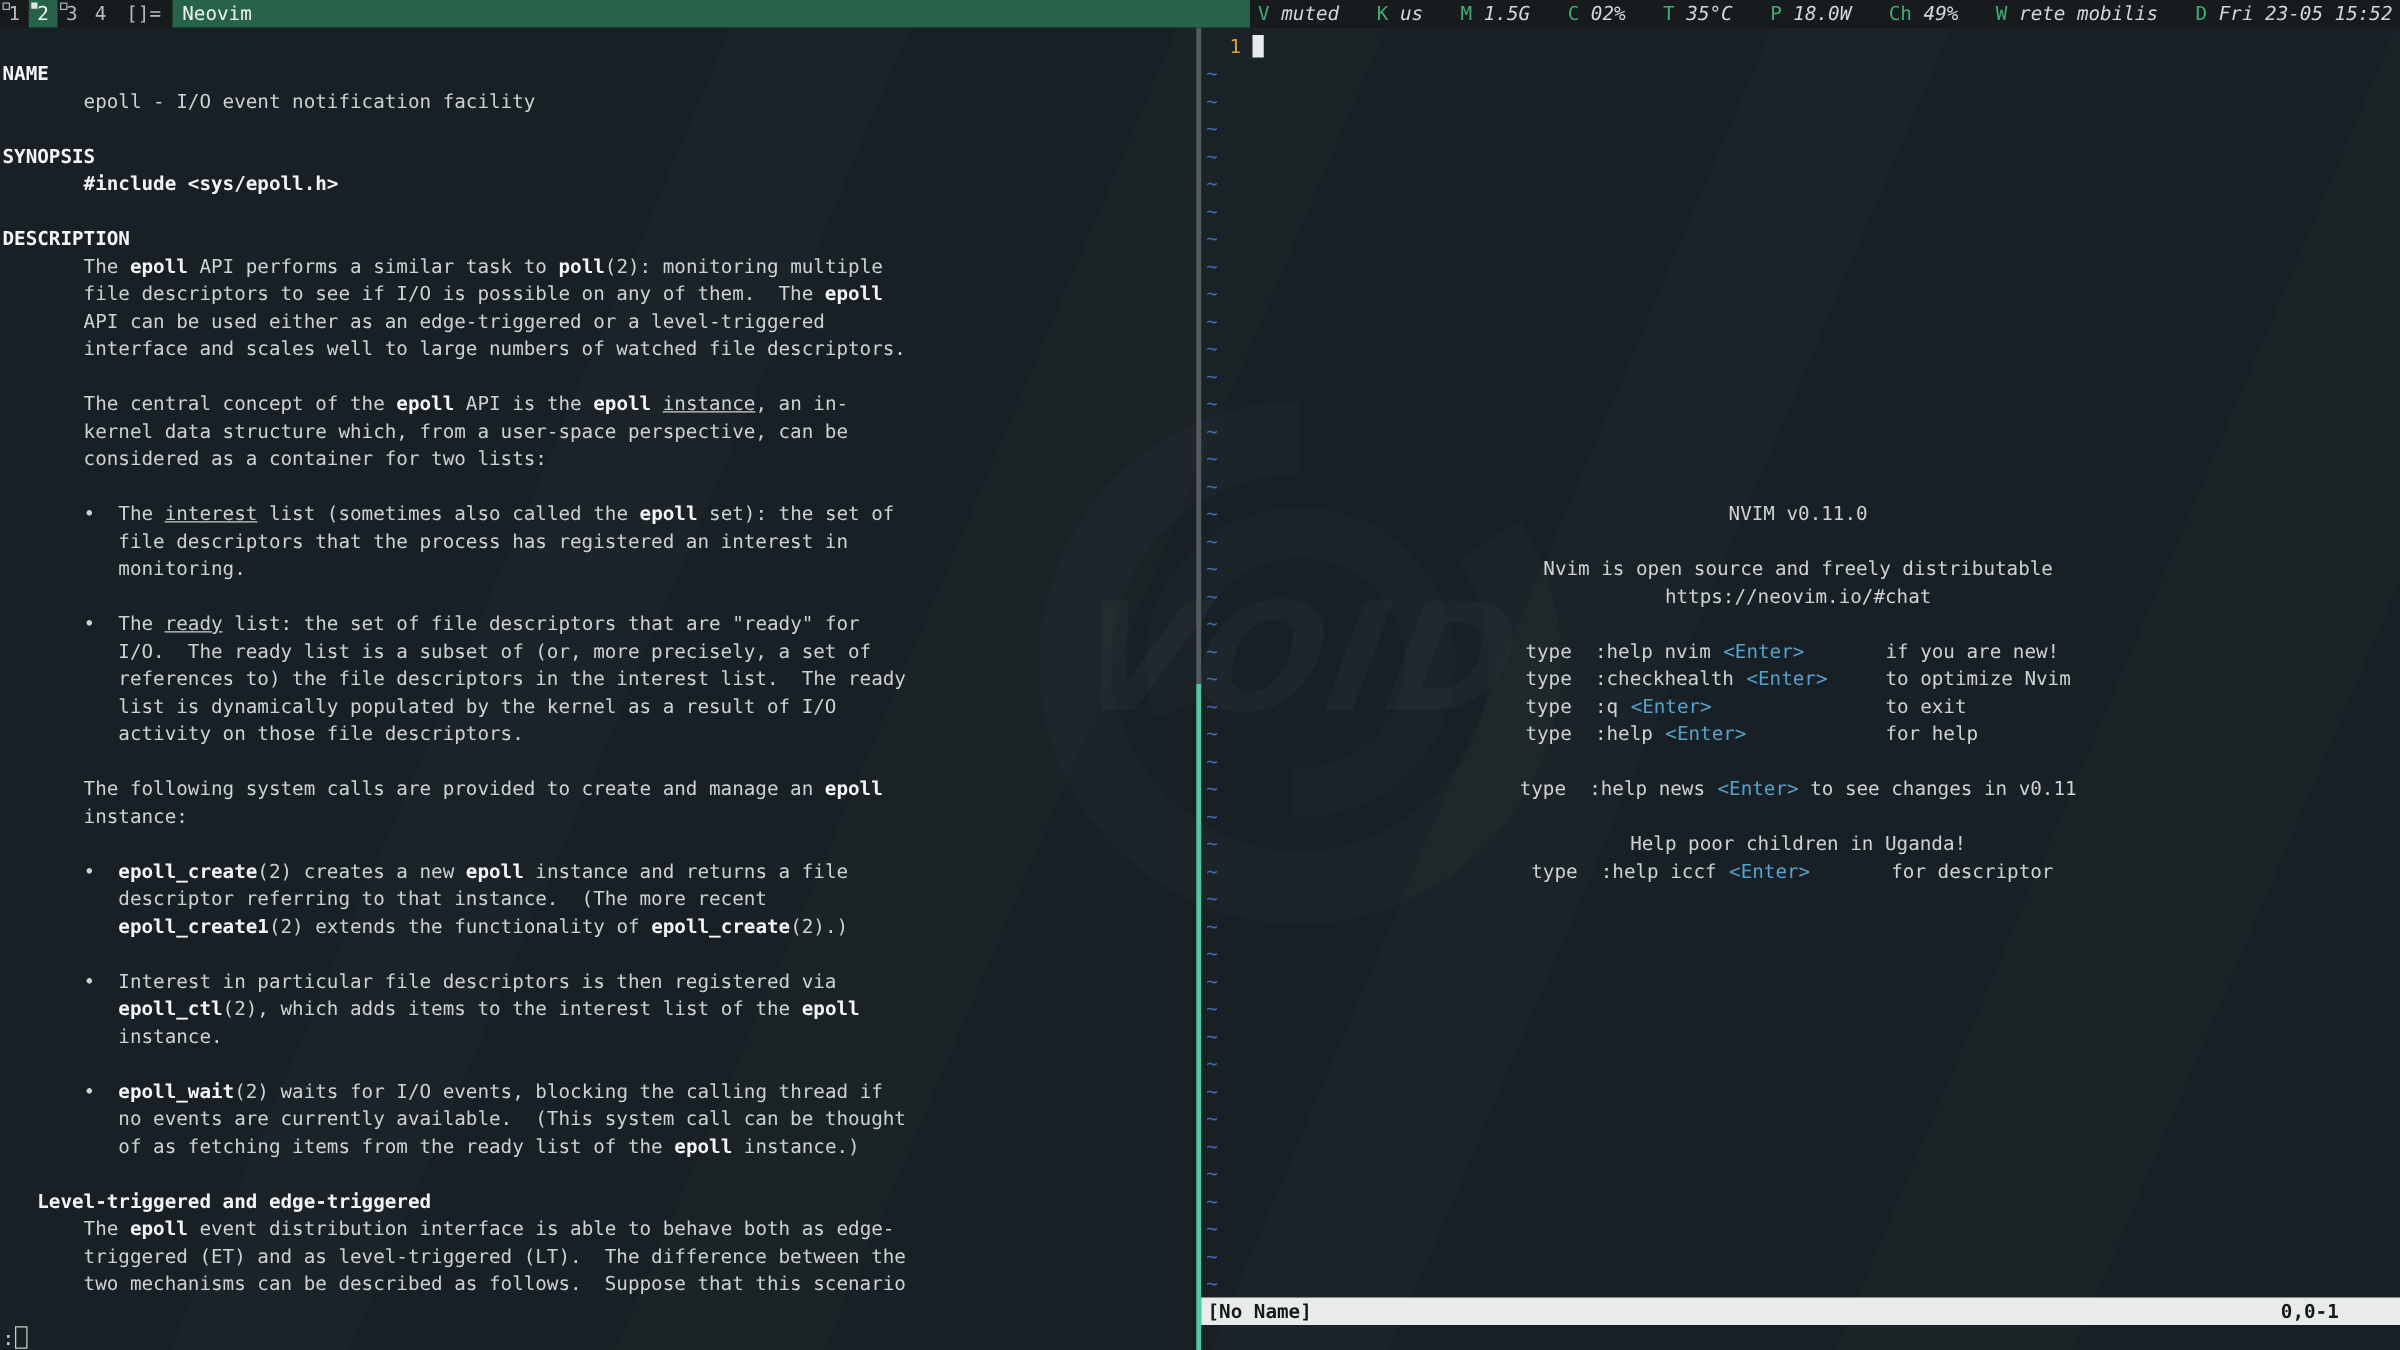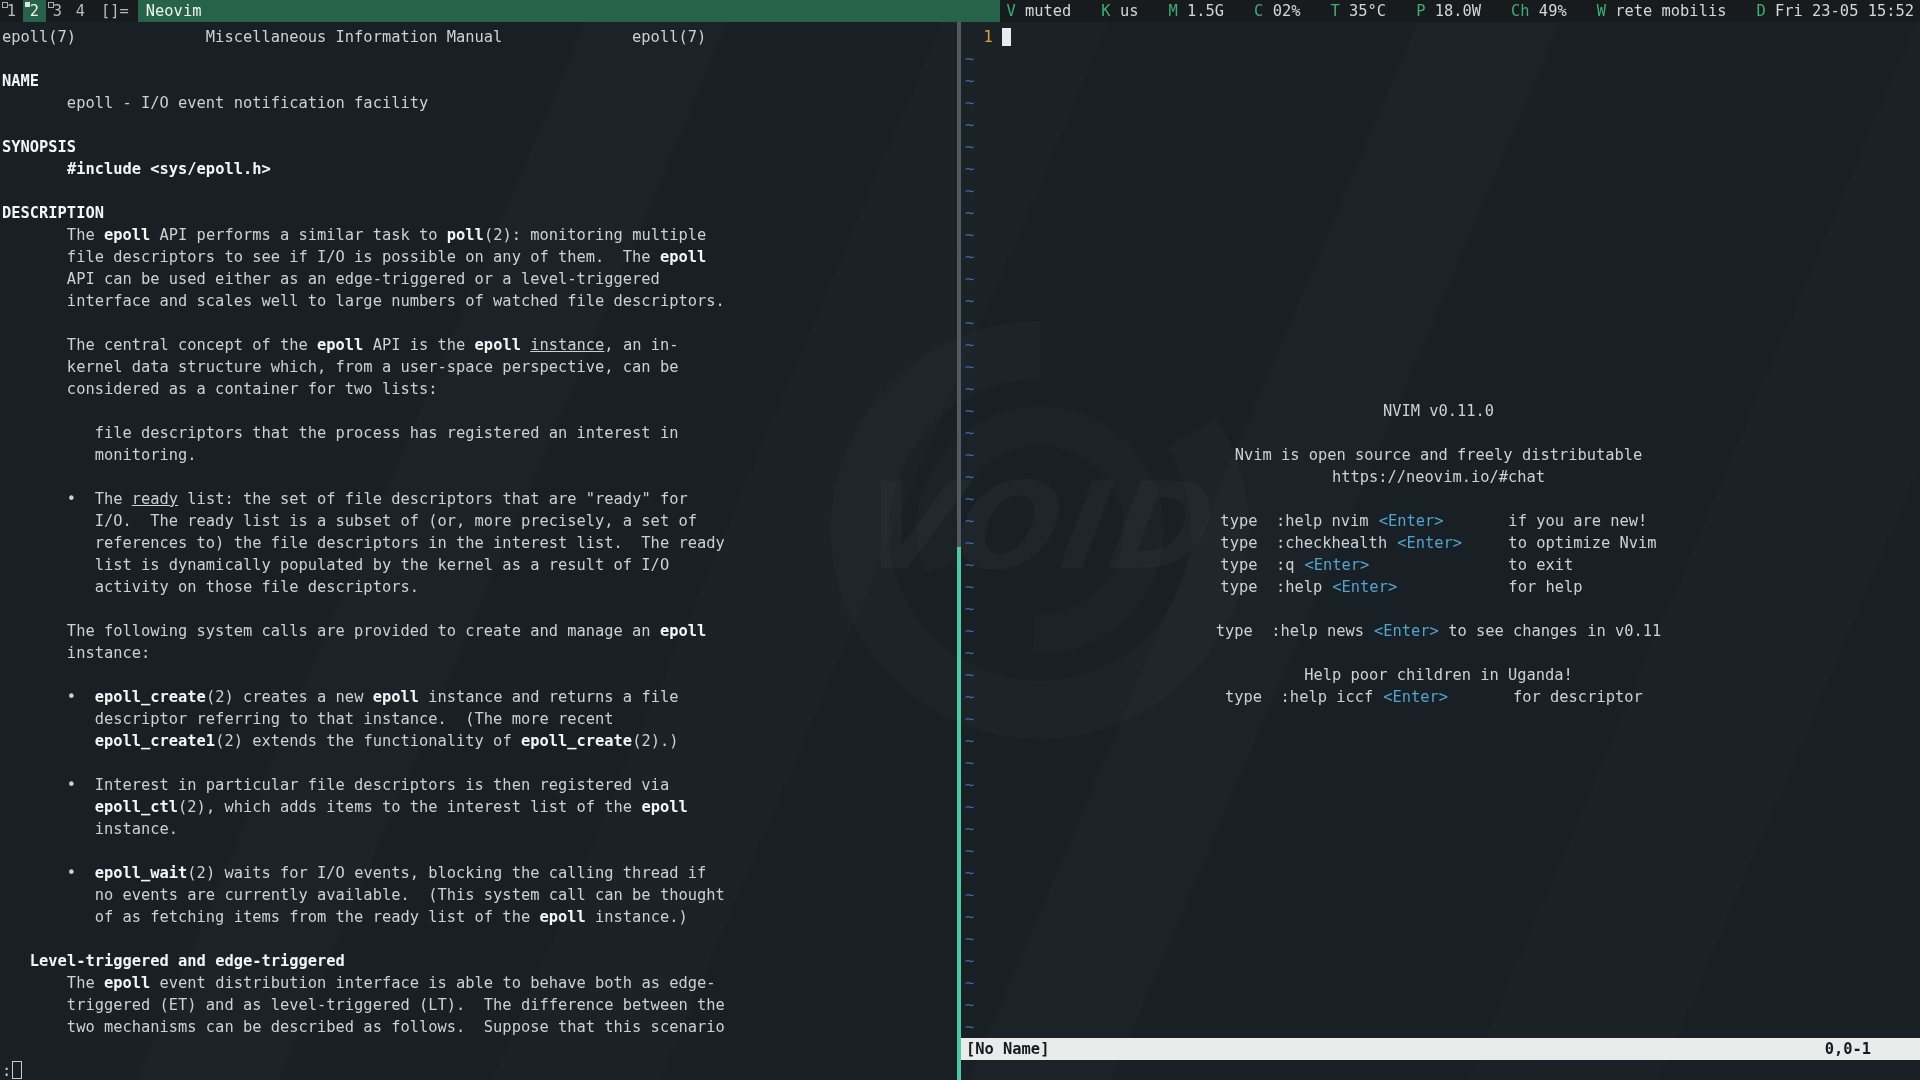--- a/index.html
+++ b/index.html
@@ -33,21 +33,21 @@
   .tag{width:23px;text-align:center;position:relative;color:#b6bcbe;cursor:default;}
   .tag.selected{background:var(--accent_green);color:#eef2f0;}
   .ind{position:absolute;top:2px;left:2px;}
   .ind.filled{width:5px;height:5px;background:#dfe3e3;}
   .ind.hollow{width:4px;height:4px;border:1px solid #a8aeb0;}
   .layout{padding:0 9px;color:#b6bcbe;}
   .title{flex:1;background:var(--accent_green);color:#eef2f0;padding-left:8px;
          white-space:nowrap;overflow:hidden;}
   .status{display:flex;gap:30px;background:var(--bar_bg);padding:0 6px;white-space:nowrap;}
   .skey{color:var(--status_key_green);}
-  .sval{color:#d3d7d8;}
+  .sval{color:#d3d7d8;font-style:italic;}
   
   .trow,.nvrow,.introline{height:22px;line-height:22px;white-space:pre;color:var(--text);}
   .b{font-weight:bold;color:var(--text_bright);}
   .u{text-decoration:underline;}
   .c{color:var(--enter_cyan);margin-left:10px;}
   .man{position:absolute;left:2px;top:26px;}
   .man-prompt{position:absolute;left:2px;top:1060px;height:22px;line-height:22px;color:var(--text);white-space:pre;}
   .cursor-hollow{display:inline-block;width:8px;height:16px;border:1px solid #c7cccd;vertical-align:-3px;margin-left:1px;}
   .cursor-block{display:inline-block;width:9px;height:18px;background:#e8eced;vertical-align:-4px;}
   .nvrows{position:absolute;left:961px;top:26px;width:955px;padding-left:4px;}
@@ -96,38 +96,38 @@
         <div class="sitem"><span class="skey">C</span> <span class="sval">02%</span></div>
         <div class="sitem"><span class="skey">T</span> <span class="sval">35°C</span></div>
         <div class="sitem"><span class="skey">P</span> <span class="sval">18.0W</span></div>
         <div class="sitem"><span class="skey">Ch</span> <span class="sval">49%</span></div>
         <div class="sitem"><span class="skey">W</span> <span class="sval">rete mobilis</span></div>
         <div class="sitem"><span class="skey">D</span> <span class="sval">Fri 23-05  15:52</span></div>
       </div>
   </div>
 
   <div class="man">
-      <div class="trow"><span>epoll(7)              Miscellaneous Information Manual              epoll(7)</span></div>
       <div class="trow"></div>
       <div class="trow"><span class="b">NAME</span></div>
       <div class="trow"><span>       epoll - I/O event notification facility</span></div>
       <div class="trow"></div>
       <div class="trow"><span class="b">SYNOPSIS</span></div>
       <div class="trow"><span>       </span><span class="b">#include &lt;sys/epoll.h&gt;</span></div>
       <div class="trow"></div>
       <div class="trow"><span class="b">DESCRIPTION</span></div>
       <div class="trow"><span>       The </span><span class="b">epoll</span><span> API performs a similar task to </span><span class="b">poll</span><span>(2): monitoring multiple</span></div>
       <div class="trow"><span>       file descriptors to see if I/O is possible on any of them.  The </span><span class="b">epoll</span></div>
       <div class="trow"><span>       API can be used either as an edge-triggered or a level-triggered</span></div>
       <div class="trow"><span>       interface and scales well to large numbers of watched file descriptors.</span></div>
       <div class="trow"></div>
       <div class="trow"><span>       The central concept of the </span><span class="b">epoll</span><span> API is the </span><span class="b">epoll</span><span> </span><span class="u">instance</span><span>, an in-</span></div>
       <div class="trow"><span>       kernel data structure which, from a user-space perspective, can be</span></div>
       <div class="trow"><span>       considered as a container for two lists:</span></div>
       <div class="trow"></div>
+      <div class="trow"><span>       •  The </span><span class="u">interest</span><span> list (sometimes also called the </span><span class="b">epoll</span><span> set): the set of</span></div>
       <div class="trow"><span>          file descriptors that the process has registered an interest in</span></div>
       <div class="trow"><span>          monitoring.</span></div>
       <div class="trow"></div>
       <div class="trow"><span>       •  The </span><span class="u">ready</span><span> list: the set of file descriptors that are "ready" for</span></div>
       <div class="trow"><span>          I/O.  The ready list is a subset of (or, more precisely, a set of</span></div>
       <div class="trow"><span>          references to) the file descriptors in the interest list.  The ready</span></div>
       <div class="trow"><span>          list is dynamically populated by the kernel as a result of I/O</span></div>
       <div class="trow"><span>          activity on those file descriptors.</span></div>
       <div class="trow"></div>
       <div class="trow"><span>       The following system calls are provided to create and manage an </span><span class="b">epoll</span></div>

